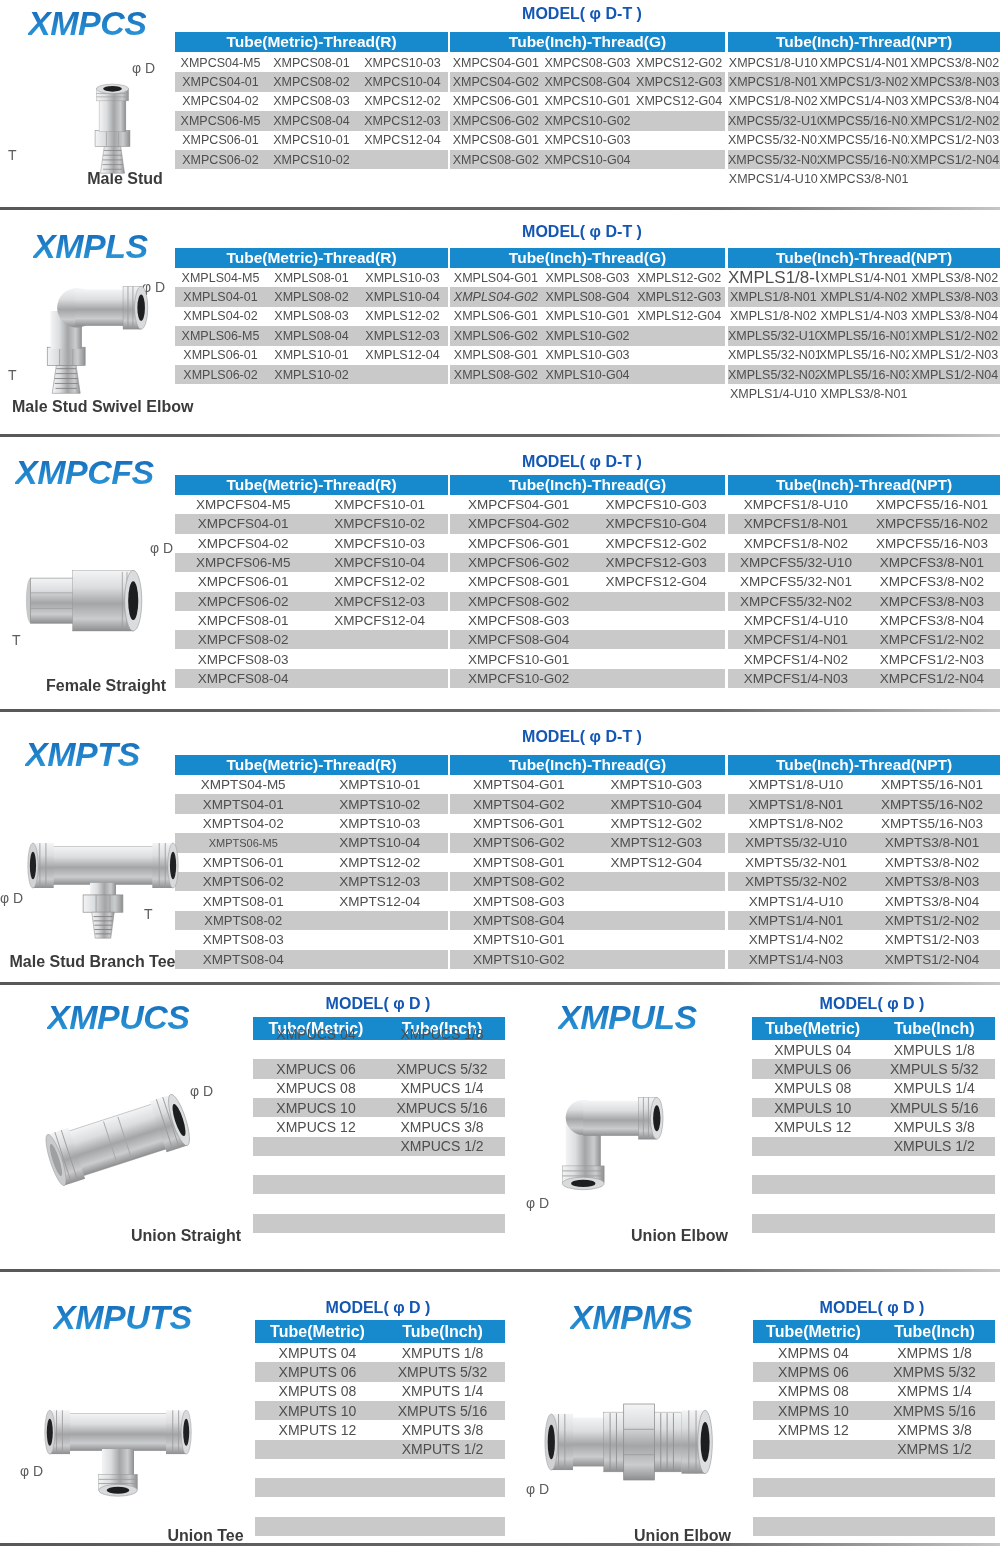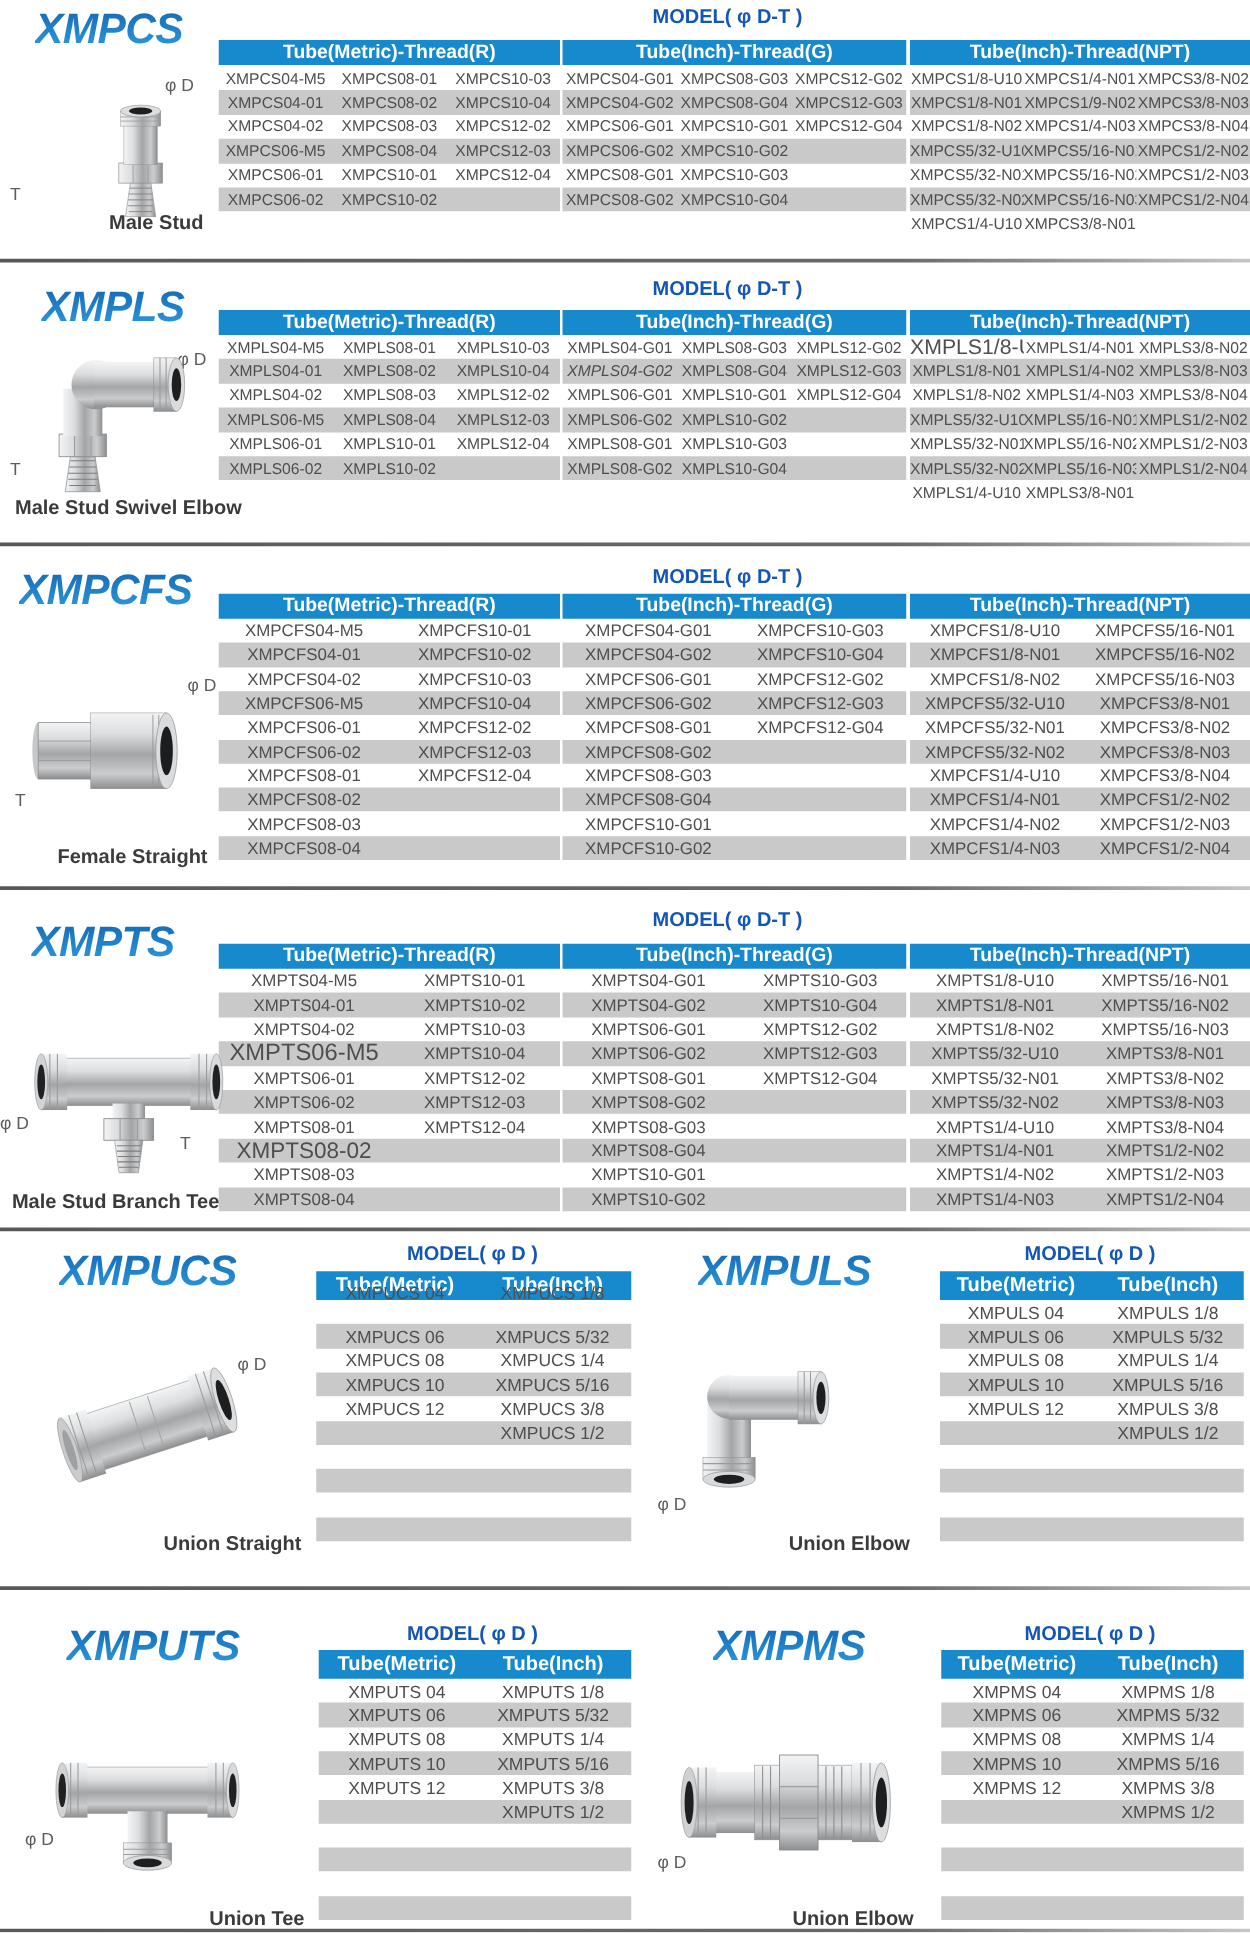--- a/index.html
+++ b/index.html
@@ -116,21 +116,21 @@
       </div>
       <div class="grp" style="left: 728px; top: 32px; width: 272px; height: 156.8px;">
         <div class="grp-head" style="height: 20px; font-size: 15.5px;">Tube(Inch)-Thread(NPT)</div>
         <div class="t-row" style="position: absolute; left: 0px; top: 21px; width: 272px; height: 19.4px;">
           <span class="cell" style="font-size: 12.5px;">XMPCS1/8-U10</span>
           <span class="cell" style="font-size: 12.5px;">XMPCS1/4-N01</span>
           <span class="cell" style="font-size: 12.5px;">XMPCS3/8-N02</span>
         </div>
         <div class="t-row odd" style="position: absolute; left: 0px; top: 40.4px; width: 272px; height: 19.4px;">
           <span class="cell" style="font-size: 12.5px;">XMPCS1/8-N01</span>
-          <span class="cell" style="font-size: 12.5px;">XMPCS1/9-N02</span>
+          <span class="cell" style="font-size: 12.5px;">XMPCS1/3-N02</span>
           <span class="cell" style="font-size: 12.5px;">XMPCS3/8-N03</span>
         </div>
         <div class="t-row" style="position: absolute; left: 0px; top: 59.8px; width: 272px; height: 19.4px;">
           <span class="cell" style="font-size: 12.5px;">XMPCS1/8-N02</span>
           <span class="cell" style="font-size: 12.5px;">XMPCS1/4-N03</span>
           <span class="cell" style="font-size: 12.5px;">XMPCS3/8-N04</span>
         </div>
         <div class="t-row odd" style="position: absolute; left: 0px; top: 79.2px; width: 272px; height: 19.4px;">
           <span class="cell" style="font-size: 12.5px;">XMPCS5/32-U10</span>
           <span class="cell" style="font-size: 12.5px;">XMPCS5/16-N01</span>
@@ -518,37 +518,37 @@
         </div>
         <div class="t-row odd" style="position: absolute; left: 0px; top: 39.4px; width: 273px; height: 19.4px;">
           <span class="cell" style="font-size: 13.5px;">XMPTS04-01</span>
           <span class="cell" style="font-size: 13.5px;">XMPTS10-02</span>
         </div>
         <div class="t-row" style="position: absolute; left: 0px; top: 58.8px; width: 273px; height: 19.4px;">
           <span class="cell" style="font-size: 13.5px;">XMPTS04-02</span>
           <span class="cell" style="font-size: 13.5px;">XMPTS10-03</span>
         </div>
         <div class="t-row odd" style="position: absolute; left: 0px; top: 78.2px; width: 273px; height: 19.4px;">
-          <span class="cell" style="font-size: 19px;">XMPTS06-M5</span>
+          <span class="cell" style="font-size: 11px;">XMPTS06-M5</span>
           <span class="cell" style="font-size: 13.5px;">XMPTS10-04</span>
         </div>
         <div class="t-row" style="position: absolute; left: 0px; top: 97.6px; width: 273px; height: 19.4px;">
           <span class="cell" style="font-size: 13.5px;">XMPTS06-01</span>
           <span class="cell" style="font-size: 13.5px;">XMPTS12-02</span>
         </div>
         <div class="t-row odd" style="position: absolute; left: 0px; top: 117px; width: 273px; height: 19.4px;">
           <span class="cell" style="font-size: 13.5px;">XMPTS06-02</span>
           <span class="cell" style="font-size: 13.5px;">XMPTS12-03</span>
         </div>
         <div class="t-row" style="position: absolute; left: 0px; top: 136.4px; width: 273px; height: 19.4px;">
           <span class="cell" style="font-size: 13.5px;">XMPTS08-01</span>
           <span class="cell" style="font-size: 13.5px;">XMPTS12-04</span>
         </div>
         <div class="t-row odd" style="position: absolute; left: 0px; top: 155.8px; width: 273px; height: 19.4px;">
-          <span class="cell" style="font-size: 18px;">XMPTS08-02</span>
+          <span class="cell" style="font-size: 13px;">XMPTS08-02</span>
           <span class="cell" style="font-size: 13.5px;"></span>
         </div>
         <div class="t-row" style="position: absolute; left: 0px; top: 175.2px; width: 273px; height: 19.4px;">
           <span class="cell" style="font-size: 13.5px;">XMPTS08-03</span>
           <span class="cell" style="font-size: 13.5px;"></span>
         </div>
         <div class="t-row odd" style="position: absolute; left: 0px; top: 194.6px; width: 273px; height: 19.4px;">
           <span class="cell" style="font-size: 13.5px;">XMPTS08-04</span>
           <span class="cell" style="font-size: 13.5px;"></span>
         </div>

